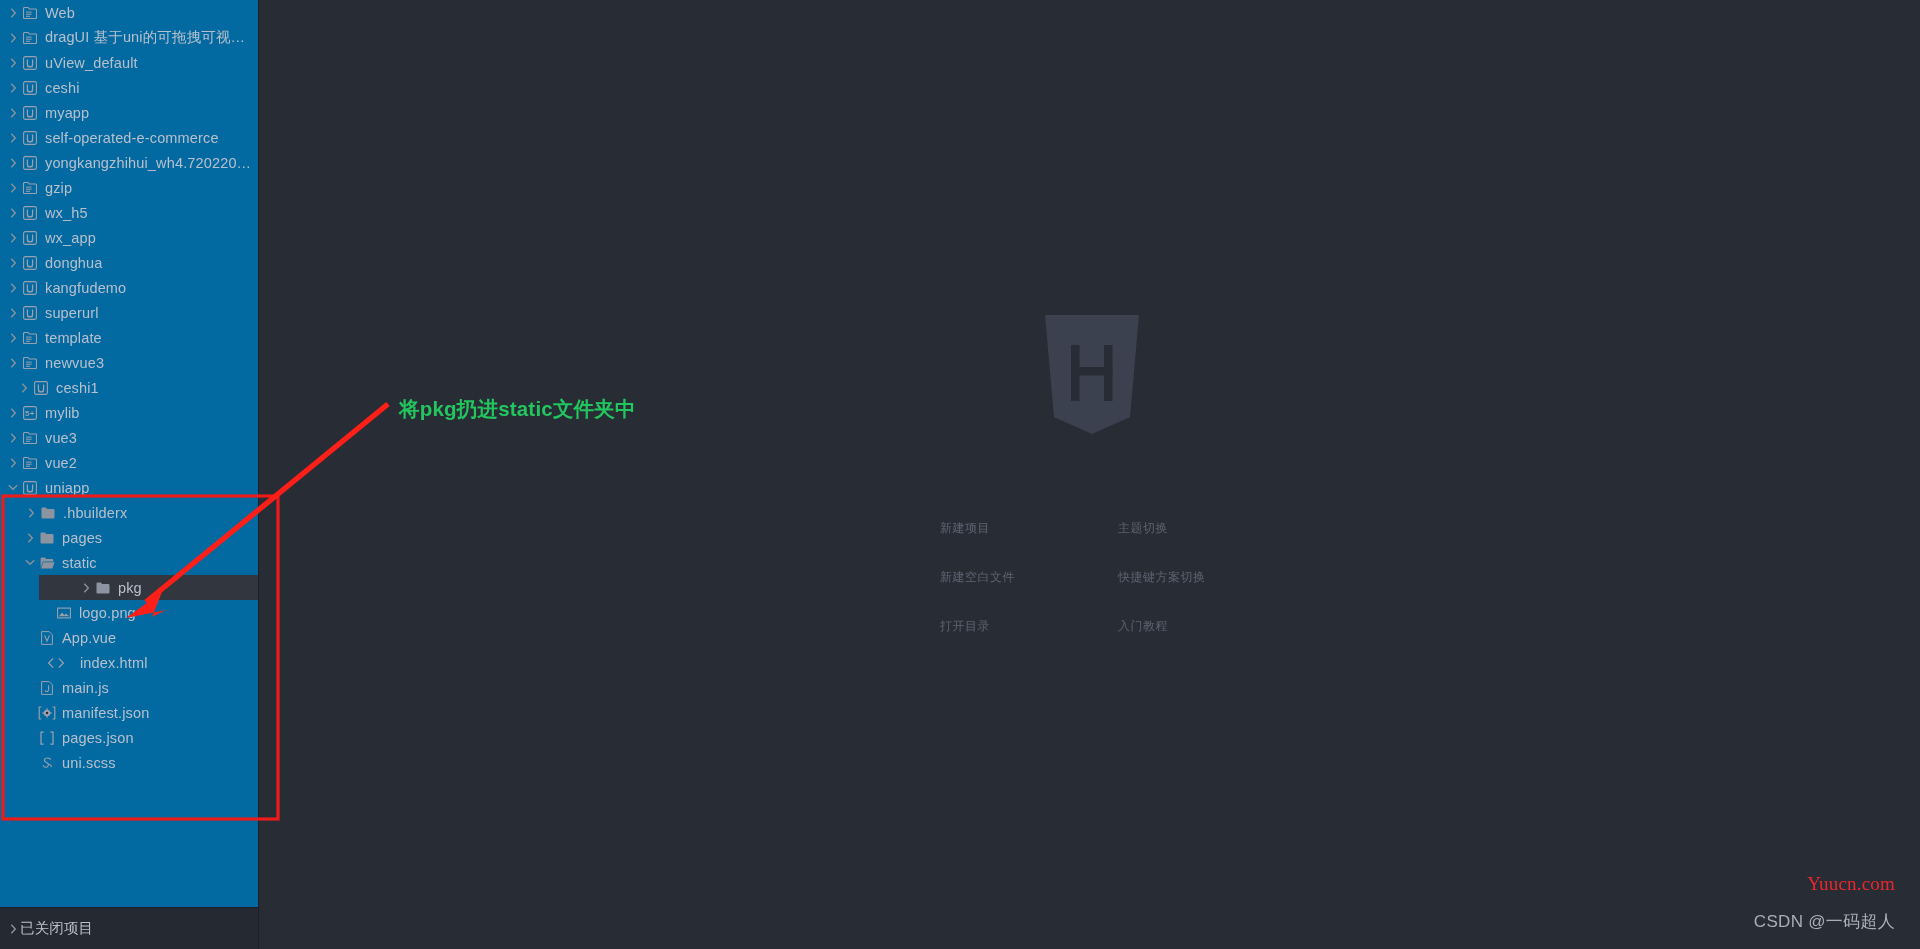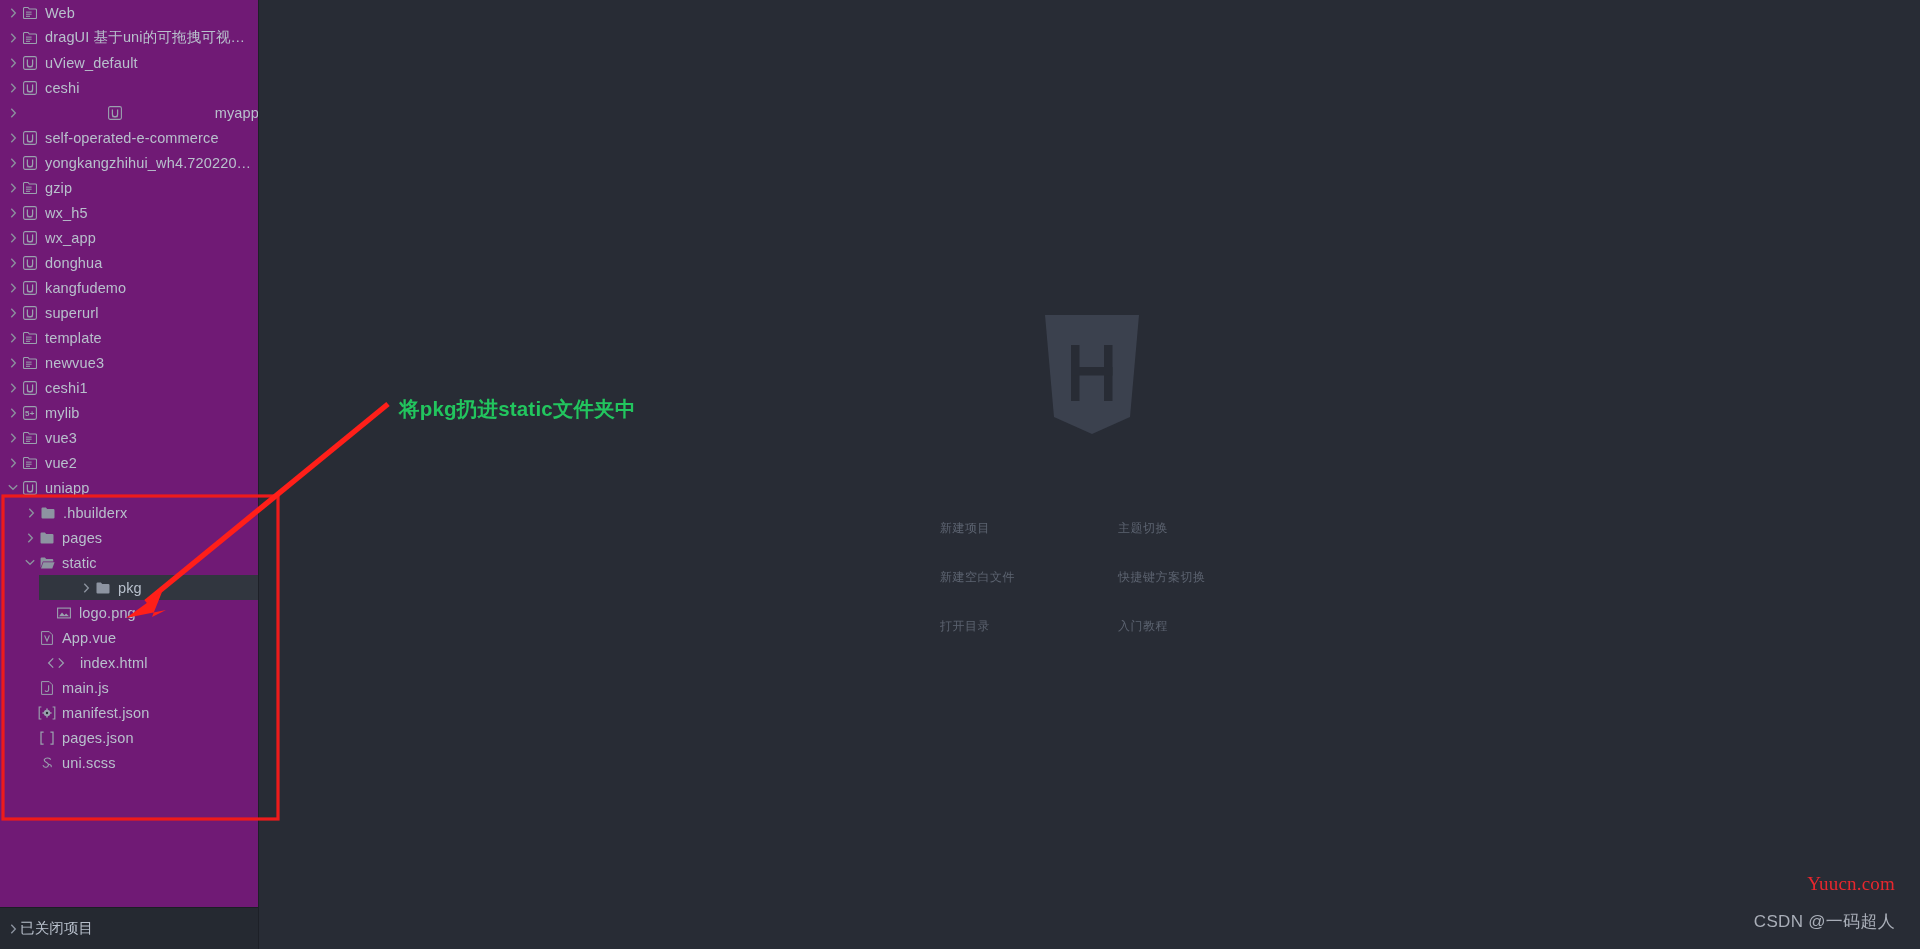--- a/index.html
+++ b/index.html
@@ -20,21 +20,21 @@
     height: 949px;
     background: #282c35;
   }
 
   
   #sidebar {
     position: absolute;
     left: 0; top: 0;
     width: 259px;
     height: 949px;
-    background: #701a75;
+    background: #0369a1;
     border-right: 1px solid #1d2027;
     box-sizing: border-box;
     overflow: hidden;
   }
   #tree {
     position: absolute;
     left: 0; top: 0;
     width: 259px;
     height: 900px;
     overflow: hidden;
@@ -225,21 +225,21 @@
           </span>
           <span class="ico">
             <svg width="14" height="14" viewBox="0 0 14 14">
               <rect x="0.6" y="0.6" width="12.8" height="12.8" rx="1.6" fill="none" stroke="#9aa1ae" stroke-width="1.1"></rect>
               <path d="M4.4 3.4 L4.4 8.2 A2.6 2.6 0 0 0 9.6 8.2 L9.6 3.4" fill="none" stroke="#9aa1ae" stroke-width="1.25"></path>
               <rect x="4.2" y="10.3" width="5.6" height="0.9" fill="#9aa1ae"></rect>
             </svg>
           </span>
           <span class="lbl">ceshi</span>
         </div>
-        <div class="row" style="padding-left: 6px; justify-content: space-between;">
+        <div class="row" style="padding-left: 6px;">
           <span class="twisty">
             <svg width="7" height="10" viewBox="0 0 7 10">
               <path d="M1.3 0.8 L5.3 5 L1.3 9.2" fill="none" stroke="#8b929e" stroke-width="1.4"></path>
             </svg>
           </span>
           <span class="ico">
             <svg width="14" height="14" viewBox="0 0 14 14">
               <rect x="0.6" y="0.6" width="12.8" height="12.8" rx="1.6" fill="none" stroke="#9aa1ae" stroke-width="1.1"></rect>
               <path d="M4.4 3.4 L4.4 8.2 A2.6 2.6 0 0 0 9.6 8.2 L9.6 3.4" fill="none" stroke="#9aa1ae" stroke-width="1.25"></path>
               <rect x="4.2" y="10.3" width="5.6" height="0.9" fill="#9aa1ae"></rect>
@@ -393,21 +393,21 @@
           <span class="ico">
             <svg width="14" height="12" viewBox="0 0 14 12">
               <path d="M0.5 1.5 A1 1 0 0 1 1.5 0.5 L5 0.5 L6.3 2 L12.5 2 A1 1 0 0 1 13.5 3 L13.5 10.5 A1 1 0 0 1 12.5 11.5 L1.5 11.5 A1 1 0 0 1 0.5 10.5 Z" fill="none" stroke="#9aa1ae" stroke-width="1.1"></path>
               <rect x="3" y="4.6" width="5.6" height="1" fill="#9aa1ae"></rect>
               <rect x="3" y="6.7" width="5.6" height="1" fill="#9aa1ae"></rect>
               <rect x="3" y="8.8" width="4" height="1" fill="#9aa1ae"></rect>
             </svg>
           </span>
           <span class="lbl">newvue3</span>
         </div>
-        <div class="row" style="padding-left: 6px;">
+        <div class="row" style="padding-left: 17px;">
           <span class="twisty">
             <svg width="7" height="10" viewBox="0 0 7 10">
               <path d="M1.3 0.8 L5.3 5 L1.3 9.2" fill="none" stroke="#8b929e" stroke-width="1.4"></path>
             </svg>
           </span>
           <span class="ico">
             <svg width="14" height="14" viewBox="0 0 14 14">
               <rect x="0.6" y="0.6" width="12.8" height="12.8" rx="1.6" fill="none" stroke="#9aa1ae" stroke-width="1.1"></rect>
               <path d="M4.4 3.4 L4.4 8.2 A2.6 2.6 0 0 0 9.6 8.2 L9.6 3.4" fill="none" stroke="#9aa1ae" stroke-width="1.25"></path>
               <rect x="4.2" y="10.3" width="5.6" height="0.9" fill="#9aa1ae"></rect>

